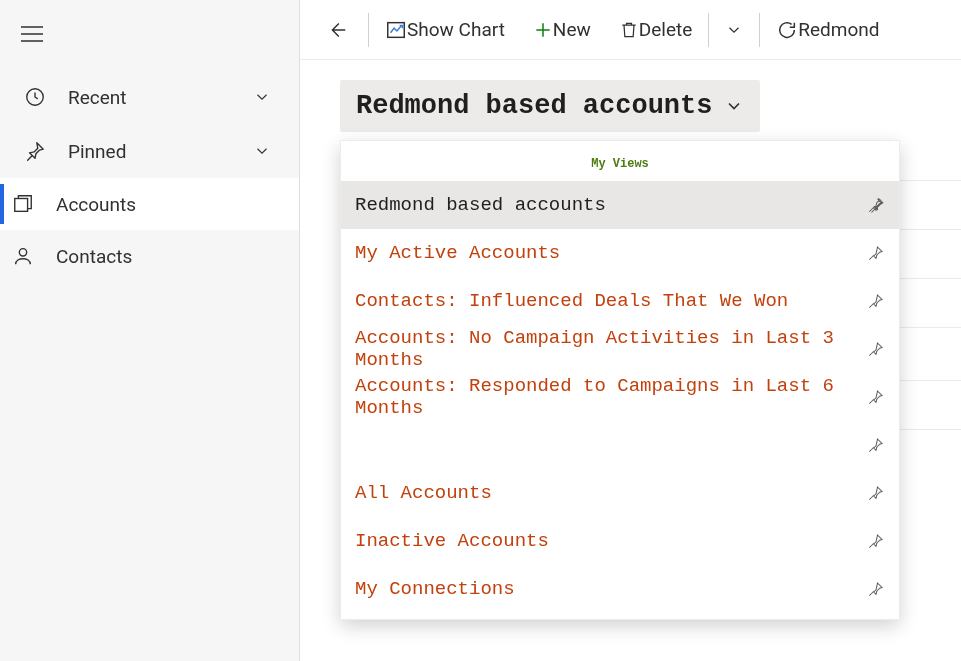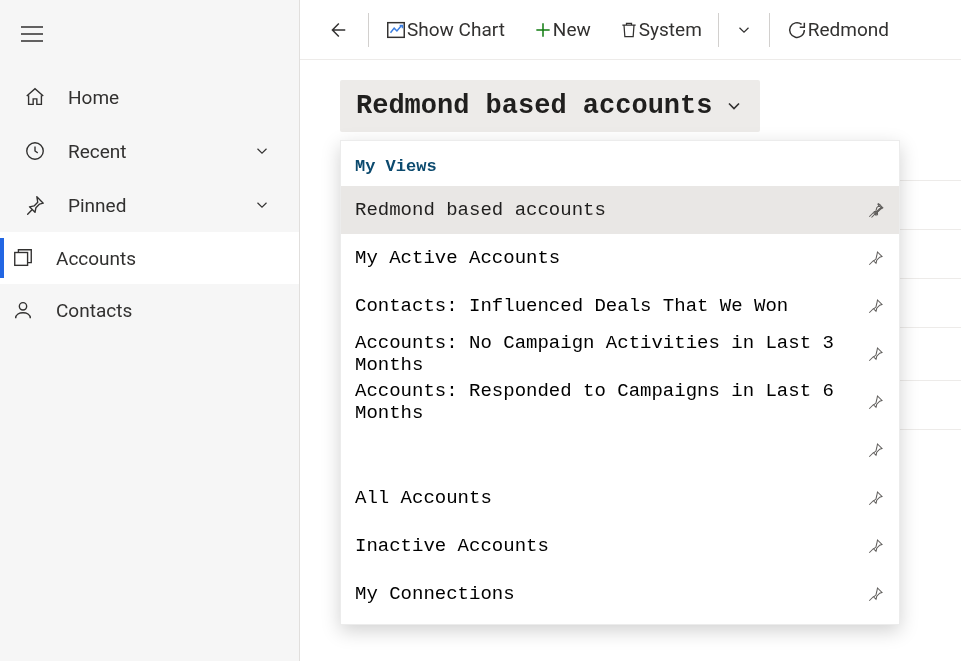--- a/index.html
+++ b/index.html
@@ -150,32 +150,33 @@
     left: 40px;
     top: 80px;
     width: 560px;
     background: #ffffff;
     box-shadow: 0 6px 18px rgba(0,0,0,0.18);
     border: 1px solid #ececec;
     z-index: 10;
     padding-bottom: 6px;
   }
   .dd-header {
-    font-size: 17px;
+    font-size: 12px;
     font-weight: 600;
-    color: #0c4a6e;
+    color: #4d7c0f;
     padding: 16px 14px 10px 14px;
+    text-align: center;
   }
   .dd-item {
     display: flex;
     align-items: center;
     height: 48px;
     padding: 0 14px;
     font-size: 19px;
-    color: #000000;
+    color: #c2410c;
     cursor: pointer;
     position: relative;
   }
   .dd-item.selected {
     background: #e9e7e5;
     color: #201f1e;
   }
   .dd-item .pin {
     margin-left: auto;
     display: flex; align-items: center;
@@ -187,29 +188,20 @@
 
 <div class="app">
 
   <nav class="sidebar">
     <div class="hamburger">
       <svg width="22" height="16" viewBox="0 0 22 16">
           <path d="M0 1h22M0 8h22M0 15h22" stroke="#323130" stroke-width="1.6"></path>
         </svg>
     </div>
 
-    <div class="nav-item">
-      <span class="icon-slot">
-        <svg width="22" height="22" viewBox="0 0 24 24" fill="none" stroke="#323130" stroke-width="1.5">
-            <path d="M3 11 12 3l9 8"></path>
-            <path d="M5 10v10h5v-6h4v6h5V10"></path>
-          </svg>
-      </span>
-      <span>Home</span>
-    </div>
 
     <div class="nav-item">
       <span class="icon-slot">
         <svg width="22" height="22" viewBox="0 0 24 24" fill="none" stroke="#323130" stroke-width="1.5">
             <circle cx="12" cy="12" r="9"></circle>
             <path d="M12 7v5l3 2"></path>
           </svg>
       </span>
       <span>Recent</span>
       <span class="chev">
@@ -278,21 +270,21 @@
         <svg width="20" height="20" viewBox="0 0 24 24" fill="none" stroke="#107c10" stroke-width="1.8">
             <path d="M12 4v16M4 12h16"></path>
           </svg>
         <span>New</span>
       </div>
 
       <div class="tb-btn">
         <svg width="20" height="20" viewBox="0 0 24 24" fill="none" stroke="#323130" stroke-width="1.5">
             <path d="M4 6h16M9 6V4h6v2M6 6l1 14h10l1-14"></path>
           </svg>
-        <span>System</span>
+        <span>Delete</span>
       </div>
 
       <div class="tb-sep"></div>
       <div class="tb-btn" style="padding:0 14px;">
         <svg width="18" height="18" viewBox="0 0 24 24" fill="none" stroke="#323130" stroke-width="1.6">
             <path d="m6 9 6 6 6-6"></path>
           </svg>
       </div>
       <div class="tb-sep"></div>
 

